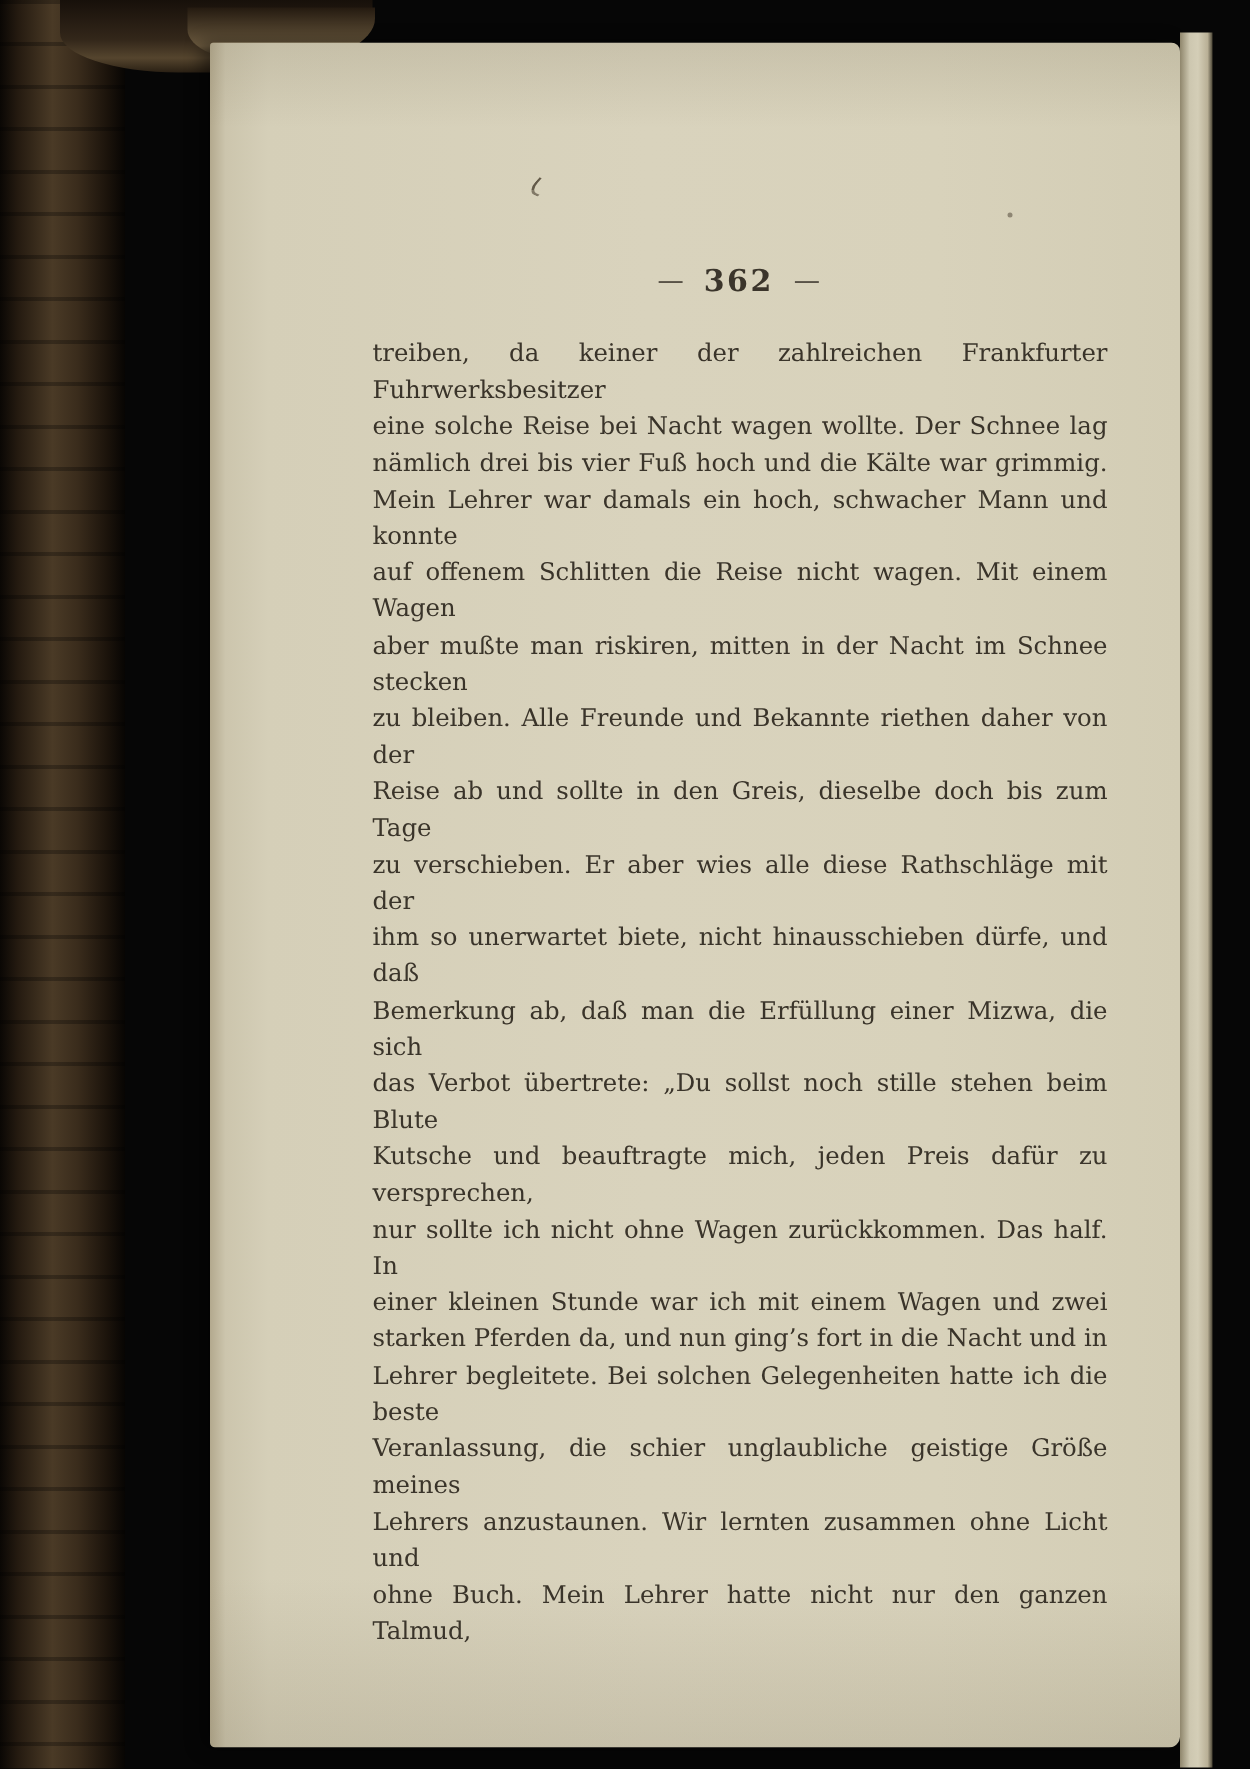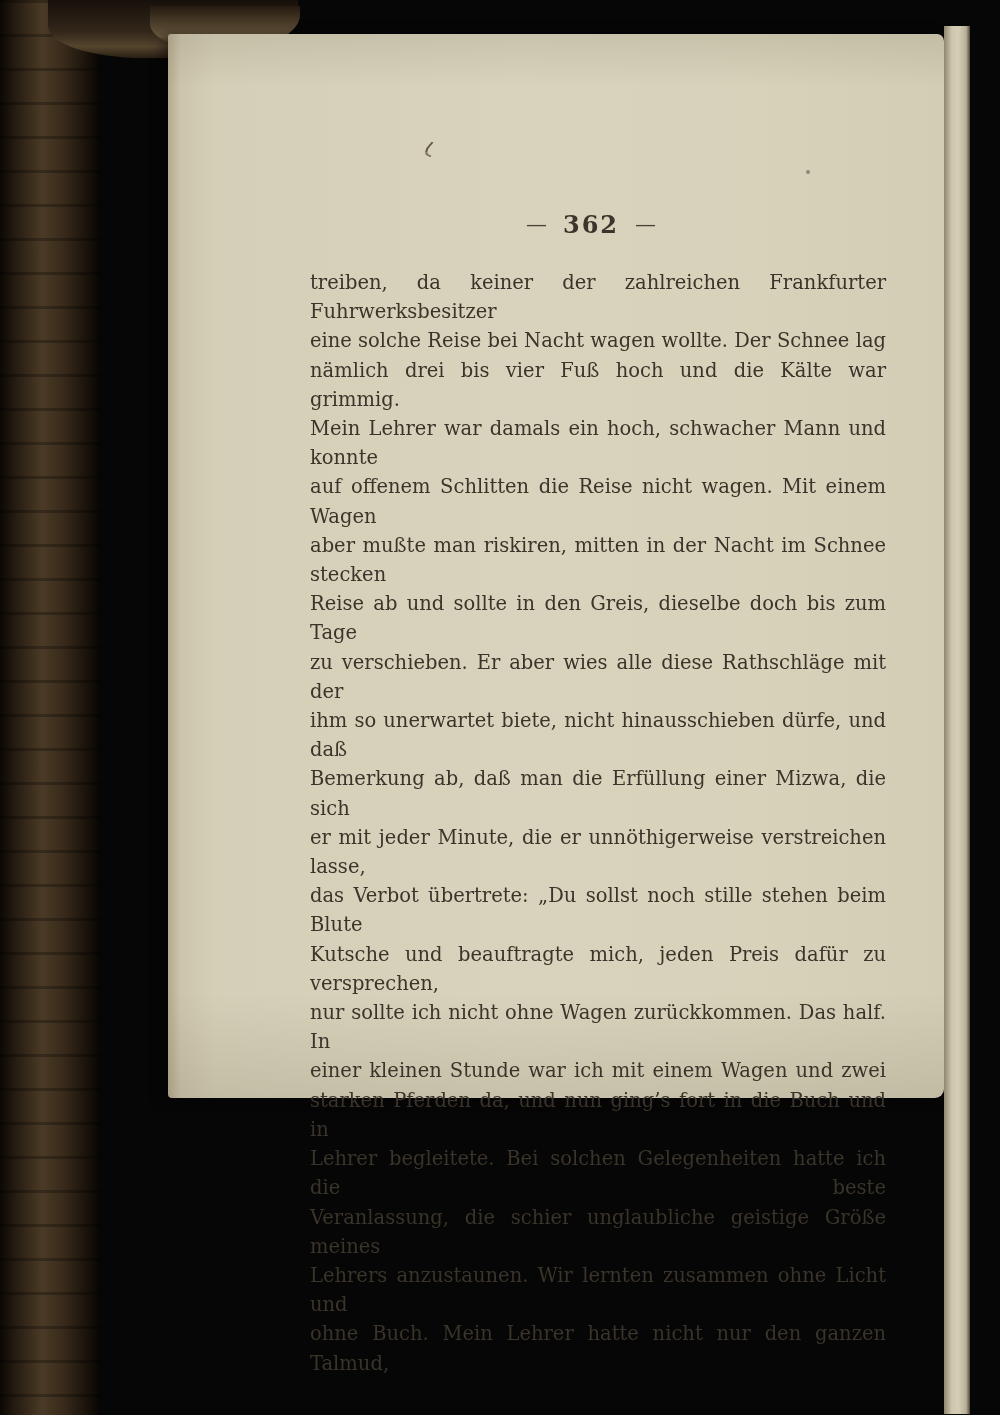--- a/index.html
+++ b/index.html
@@ -30,21 +30,21 @@
   .page-stack{
     position:absolute;left:84px;top:46px;width:96px;height:1336px;
     border-radius:18px 0 0 26px / 60px 0 0 90px;
     background:
       linear-gradient(90deg, rgba(40,32,18,.55) 0, rgba(0,0,0,0) 30%, rgba(0,0,0,0) 80%, rgba(60,50,30,.35) 100%),
       repeating-linear-gradient(90deg,#8e english 0 0),
       repeating-linear-gradient(90deg,#93886c 0 2px,#c2b89b 2px 4px,#afa487 4px 6px,#bdb396 6px 9px);
   }
   
   .page{
-    position:absolute;left:168px;top:34px;width:776px;height:1064px;
+    position:absolute;left:168px;top:34px;width:776px;height:1364px;
     border-radius:3px 7px 9px 4px;
     background:
       linear-gradient(180deg, rgba(115,105,80,.16) 0, rgba(0,0,0,0) 5%, rgba(0,0,0,0) 90%, rgba(105,95,70,.16) 100%),
       linear-gradient(90deg,#b3a98e 0,#ccc5ad 1.6%,#d5cfb8 6%,#d9d3bd 45%,#d8d2bb 75%,#d3cdb5 100%);
     box-shadow: -6px 0 14px rgba(0,0,0,.45);
   }
   
   .next-page{
     position:absolute;left:944px;top:26px;width:26px;height:1388px;
     background:linear-gradient(90deg,#8f866c 0,#cdc7b0 30%,#d4ceb7 55%,#b9b096 85%,#4c4636 100%);
@@ -53,21 +53,21 @@
     position:absolute;left:130px;top:176px;width:586px;
     text-align:center;color:#3b352b;font-size:24px;
   }
   .pagenum .dash{margin:0 16px;color:#4a443a;font-size:21px;vertical-align:2px;}
   .pagenum .num{font-weight:bold;letter-spacing:2px;}
   .textblock{
     position:absolute;left:130px;top:234px;width:588px;
     color:#3a342a;font-size:19.5px;line-height:29.2px;
     text-rendering:optimizeLegibility;
   }
-  .line{white-space:normal;margin-left:12px;}
+  .line{white-space:normal;}
   .line.j{text-align:justify;text-align-last:justify;}
   .ink-mark{
     position:absolute;left:258px;top:108px;width:8px;height:13px;
     border-left:2px solid rgba(60,50,35,.75);
     border-bottom:2px solid rgba(60,50,35,.55);
     transform:rotate(24deg) skewX(-18deg);
     border-radius:0 0 0 70%;
   }
   .speck{
     position:absolute;left:638px;top:136px;width:4px;height:4px;border-radius:50%;
@@ -89,30 +89,30 @@
     <div class="pagenum">
       <span class="dash">—</span><span class="num">362</span><span class="dash">—</span>
     </div>
     <div class="textblock">
         <div class="line j">treiben, da keiner der zahlreichen Frankfurter Fuhrwerksbesitzer</div>
         <div class="line j">eine solche Reise bei Nacht wagen wollte.  Der Schnee lag</div>
         <div class="line j">nämlich drei bis vier Fuß hoch und die Kälte war grimmig.</div>
         <div class="line j">Mein Lehrer war damals ein hoch, schwacher Mann und konnte</div>
         <div class="line j">auf offenem Schlitten die Reise nicht wagen.  Mit einem Wagen</div>
         <div class="line j">aber mußte man riskiren, mitten in der Nacht im Schnee stecken</div>
+        <div class="line j">zu bleiben.  Alle Freunde und Bekannte riethen daher von der</div>
         <div class="line j">Reise ab und sollte in den Greis, dieselbe doch bis zum Tage</div>
         <div class="line j">zu verschieben.  Er aber wies alle diese Rathschläge mit der</div>
         <div class="line j">ihm so unerwartet biete, nicht hinausschieben dürfe, und daß</div>
         <div class="line j">Bemerkung ab, daß man die Erfüllung einer Mizwa, die sich</div>
-        <div class="line j">er mit jeder Minute, die er unnöthigerweise verstreichen lasse,</div>
         <div class="line j">das Verbot übertrete: „Du sollst noch stille stehen beim Blute</div>
         <div class="line j">Kutsche und beauftragte mich, jeden Preis dafür zu versprechen,</div>
         <div class="line j">nur sollte ich nicht ohne Wagen zurückkommen.  Das half.  In</div>
         <div class="line j">einer kleinen Stunde war ich mit einem Wagen und zwei</div>
-        <div class="line j">starken Pferden da, und nun ging’s fort in die Buch und in</div>
+        <div class="line j">starken Pferden da, und nun ging’s fort in die Nacht und in</div>
         <div class="line j">Lehrer begleitete.  Bei solchen Gelegenheiten hatte ich die beste</div>
         <div class="line j">Veranlassung, die schier unglaubliche geistige Größe meines</div>
         <div class="line j">Lehrers anzustaunen.  Wir lernten zusammen ohne Licht und</div>
         <div class="line j">ohne Buch.  Mein Lehrer hatte nicht nur den ganzen Talmud,</div>
       </div>
   </div>
 
   <div class="next-page"></div>
 </div>
 

